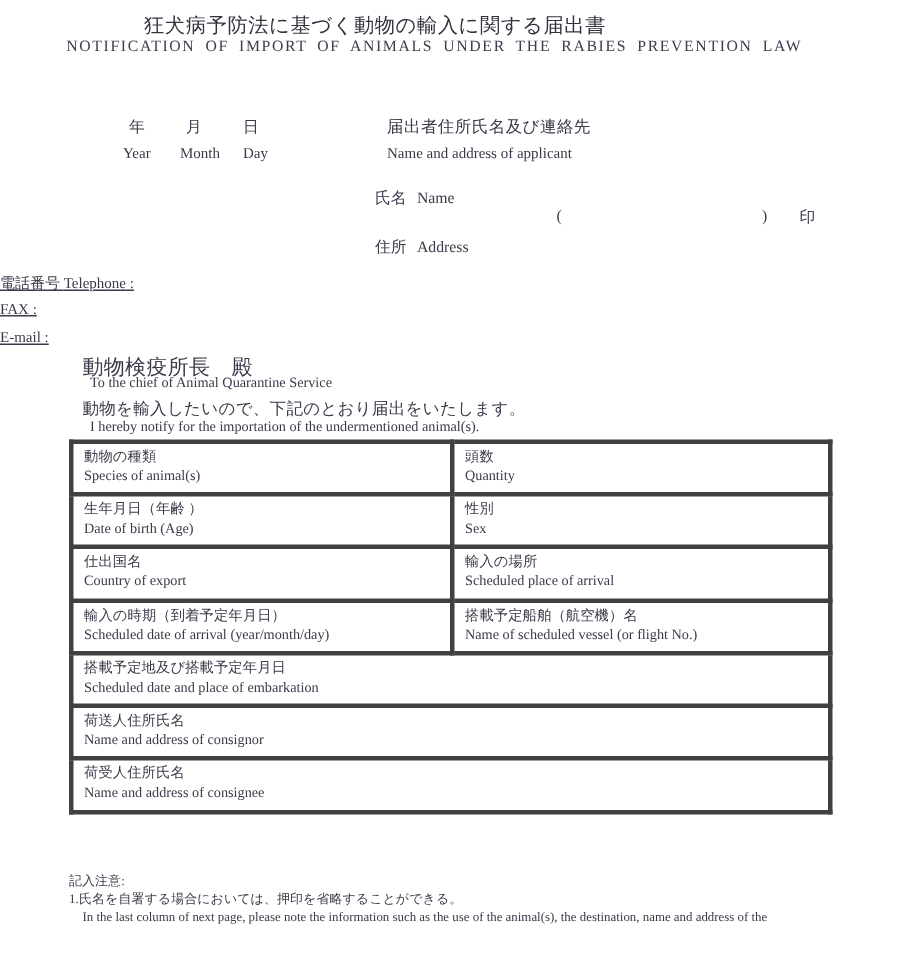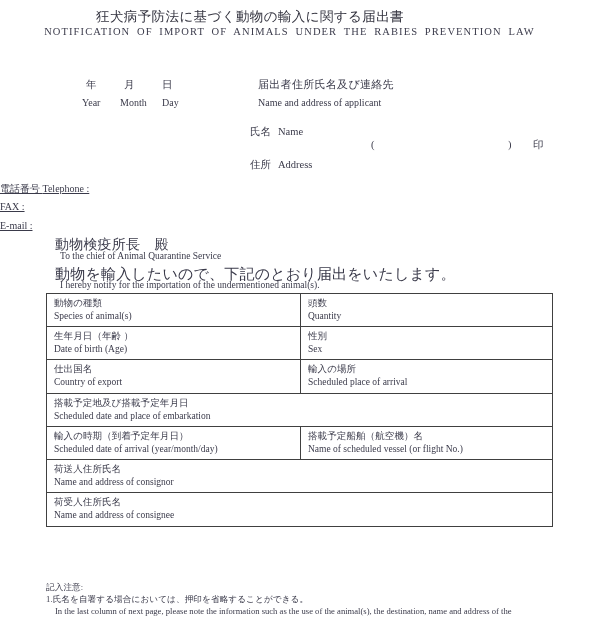--- a/index.html
+++ b/index.html
@@ -139,41 +139,41 @@
   .addressee-en {
     position: absolute;
     top: 251px;
     left: 60px;
     font-size: 9.5px;
   }
   .declare-jp {
     position: absolute;
     top: 265px;
     left: 55px;
-    font-size: 15px;
+    font-size: 11px;
     letter-spacing: 0.2px;
   }
   .declare-en {
     position: absolute;
     top: 280px;
     left: 60px;
     font-size: 9.5px;
   }
 
   
   .form-table {
     position: absolute;
     top: 293px;
     left: 46px;
     width: 506px;
     border-collapse: collapse;
     table-layout: fixed;
   }
   .form-table td {
-    border: 1px solid #404040;
+    border: 3px solid #404040;
     vertical-align: top;
     padding: 4px 0 4px 7px;
     height: 31px;
     box-sizing: border-box;
     margin-left: 29px;
   }
   .cell-jp {
     font-size: 9.5px;
     line-height: 1.25;
     color: #3a3a4a;
@@ -281,34 +281,34 @@
           <div class="cell-jp">仕出国名</div>
           <div class="cell-en">Country of export</div>
         </td>
         <td>
           <div class="cell-jp">輸入の場所</div>
           <div class="cell-en">Scheduled place of arrival</div>
         </td>
       </tr>
 
       <tr>
+        <td>
+          <div class="cell-jp">輸入の時期（到着予定年月日）</div>
+          <div class="cell-en">Scheduled date of arrival (year/month/day)</div>
+        </td>
+        <td>
+          <div class="cell-jp">搭載予定船舶（航空機）名</div>
+          <div class="cell-en">Name of scheduled vessel (or flight No.)</div>
+        </td>
+      </tr>
+
+      <tr>
         <td colspan="2">
           <div class="cell-jp">搭載予定地及び搭載予定年月日</div>
           <div class="cell-en">Scheduled date and place of embarkation</div>
-        </td>
-      </tr>
-
-      <tr>
-        <td>
-          <div class="cell-jp">輸入の時期（到着予定年月日）</div>
-          <div class="cell-en">Scheduled date of arrival (year/month/day)</div>
-        </td>
-        <td>
-          <div class="cell-jp">搭載予定船舶（航空機）名</div>
-          <div class="cell-en">Name of scheduled vessel (or flight No.)</div>
         </td>
       </tr>
 
       <tr>
         <td colspan="2">
           <div class="cell-jp">荷送人住所氏名</div>
           <div class="cell-en">Name and address of consignor</div>
         </td>
       </tr>
 

